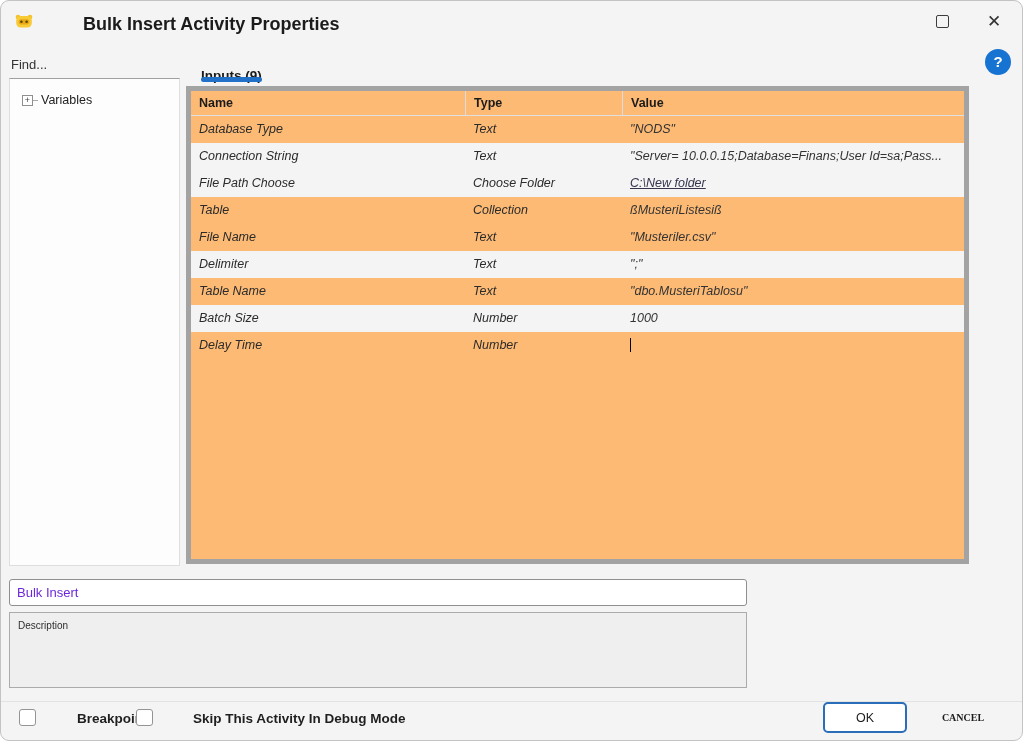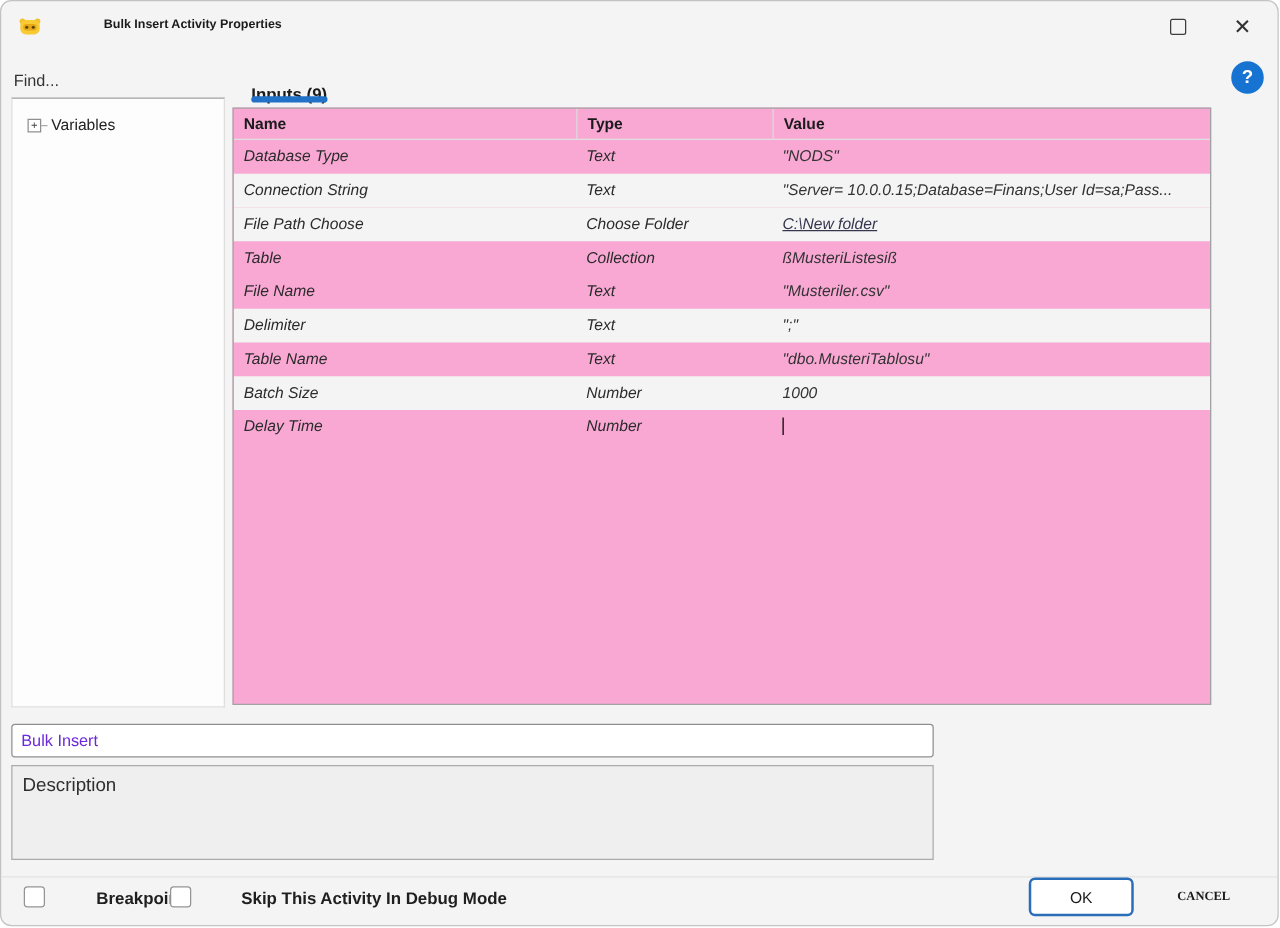--- a/index.html
+++ b/index.html
@@ -5,50 +5,50 @@
   * { margin:0; padding:0; box-sizing:border-box; }
   html,body { width:1024px; height:742px; background:#ffffff; font-family:"Liberation Sans", sans-serif; overflow:hidden; }
   .dialog {
     position:absolute; left:0; top:0; width:1023px; height:741px;
     background:#f4f4f4; border:1px solid #c3c3c3; border-radius:9px;
     overflow:hidden;
   }
   
   .titlebar { position:absolute; left:0; top:0; width:100%; height:40px; }
   .app-icon { position:absolute; left:13px; top:10px; width:20px; height:20px; }
-  .title { position:absolute; left:38px; top:13px; font-size:10px; font-weight:600; color:#1b1b1b;padding-left:44px; }
+  .title { position:absolute; left:38px; top:13px; font-size:18px; font-weight:600; color:#1b1b1b;padding-left:44px; }
   .btn-max { position:absolute; left:935px; top:14px; width:13px; height:13px; border:1.6px solid #3d3d3d; border-radius:2px; background:transparent; cursor:pointer; }
   .btn-close { position:absolute; left:981px; top:9px; width:24px; height:24px; font-size:17px; color:#333; text-align:center; line-height:23px; cursor:pointer; }
   
   .help { position:absolute; left:984px; top:48px; width:26px; height:26px; border-radius:50%; color:#fff; font-size:15px; font-weight:700; text-align:center; line-height:26px; cursor:pointer; }
   
   .find-input { position:absolute; left:10px; top:52px; width:160px; height:22px; border:none; outline:none; background:transparent; font-family:"Liberation Sans",sans-serif; font-size:13px; color:#333; }
   .find-input::placeholder { color:#333; opacity:1; }
   .tree-panel { position:absolute; left:8px; top:77px; width:171px; height:488px; background:#fdfdfd; border:1px solid #dedede; border-top:1px solid #9f9f9f; }
   .tree-node { position:absolute; left:12px; top:14px; display:flex; align-items:center; cursor:pointer; }
   .expander { width:11px; height:11px; border:1px solid #8f8f8f; background:#fff; font-size:9px; line-height:9px; text-align:center; color:#444; cursor:pointer; }
   .tree-dash { width:5px; height:1px; background:#aaa; margin-right:3px; }
   .tree-label { font-size:12.5px; color:#222; }
   
   .tab { position:absolute; left:200px; top:51px; font-size:13.5px; font-weight:600; color:#1b1b1b; cursor:pointer;margin-top:16px; }
   .tab-underline { position:absolute; left:200px; top:76px; width:61px; height:5px; border-radius:3px; }
   
-  .grid { position:absolute; left:185px; top:85px; width:783px; height:478px; background:#f9a8d4; border:1px solid #a3a3a3; overflow:hidden; }
+  .grid { position:absolute; left:185px; top:85px; width:783px; height:478px; background:#fdba74; border:5px solid #a3a3a3; overflow:hidden; }
   .thead { display:grid; grid-template-columns:274px 157px 1fr; height:25px; border-bottom:1px solid #e0e0e0; }
   .th { font-size:12.5px; font-weight:600; color:#1b1b1b; padding-left:8px; line-height:25px; white-space:nowrap; overflow:hidden; }
   .th + .th { border-left:1px solid #dcdcdc; }
   .tr { display:grid; grid-template-columns:274px 157px 1fr; height:27px; cursor:default; }
   .tr.alt { background:#f4f4f4; }
   .td { font-size:12.5px; color:#2b2b2b; padding-left:8px; line-height:27px; white-space:nowrap; overflow:hidden;font-style:italic; }
   .td.value { color:#333; }
   .td.value.link { font-style:italic; text-decoration:underline; color:#35354e; cursor:pointer; }
   .caret { display:inline-block; width:1px; height:14px; background:#000; vertical-align:middle; margin-top:-2px; }
   
   .name-box { position:absolute; left:8px; top:578px; width:738px; height:27px; border:1px solid #8f8f8f; border-radius:3px; background:#fff; font-family:"Liberation Sans",sans-serif; font-size:13px; color:#6d28d9; padding:0 7px; outline:none; }
-  .desc-box { position:absolute; left:8px; top:611px; width:738px; height:76px; border:1px solid #ababab; background:#efefef; font-size:15px; color:#2e2e2e; padding:7px 8px; cursor:text; }
+  .desc-box { position:absolute; left:8px; top:611px; width:738px; height:76px; border:1px solid #ababab; background:#efefef; font-size:10px; color:#2e2e2e; padding:7px 8px; cursor:text; }
   
   .footer-line { position:absolute; left:0; top:700px; width:100%; height:1px; background:#e2e2e2; }
   .checkbox { position:absolute; top:708px; width:17px; height:17px; border:1px solid #949494; border-radius:3px; background:#fff; cursor:pointer; }
   .cb1 { left:18px; } .cb2 { left:135px; }
   .cb-label { position:absolute; top:710px; font-size:13.5px; font-weight:600; color:#1f1f1f;padding-left:34px; }
   .lbl1 { left:42px; } .lbl2 { left:158px; }
   .ok-btn { position:absolute; left:822px; top:701px; width:84px; height:31px; background:#fff; border-radius:5px; font-family:"Liberation Sans",sans-serif; font-size:12.5px; font-weight:400; color:#1b1b1b; cursor:pointer; }
   .cancel-btn { position:absolute; left:922px; top:701px; width:80px; height:31px; background:transparent; border:none; font-family:Liberation Serif, serif; font-size:10px; font-weight:700; color:#1b1b1b; cursor:pointer; }
 </style>
 </head>

